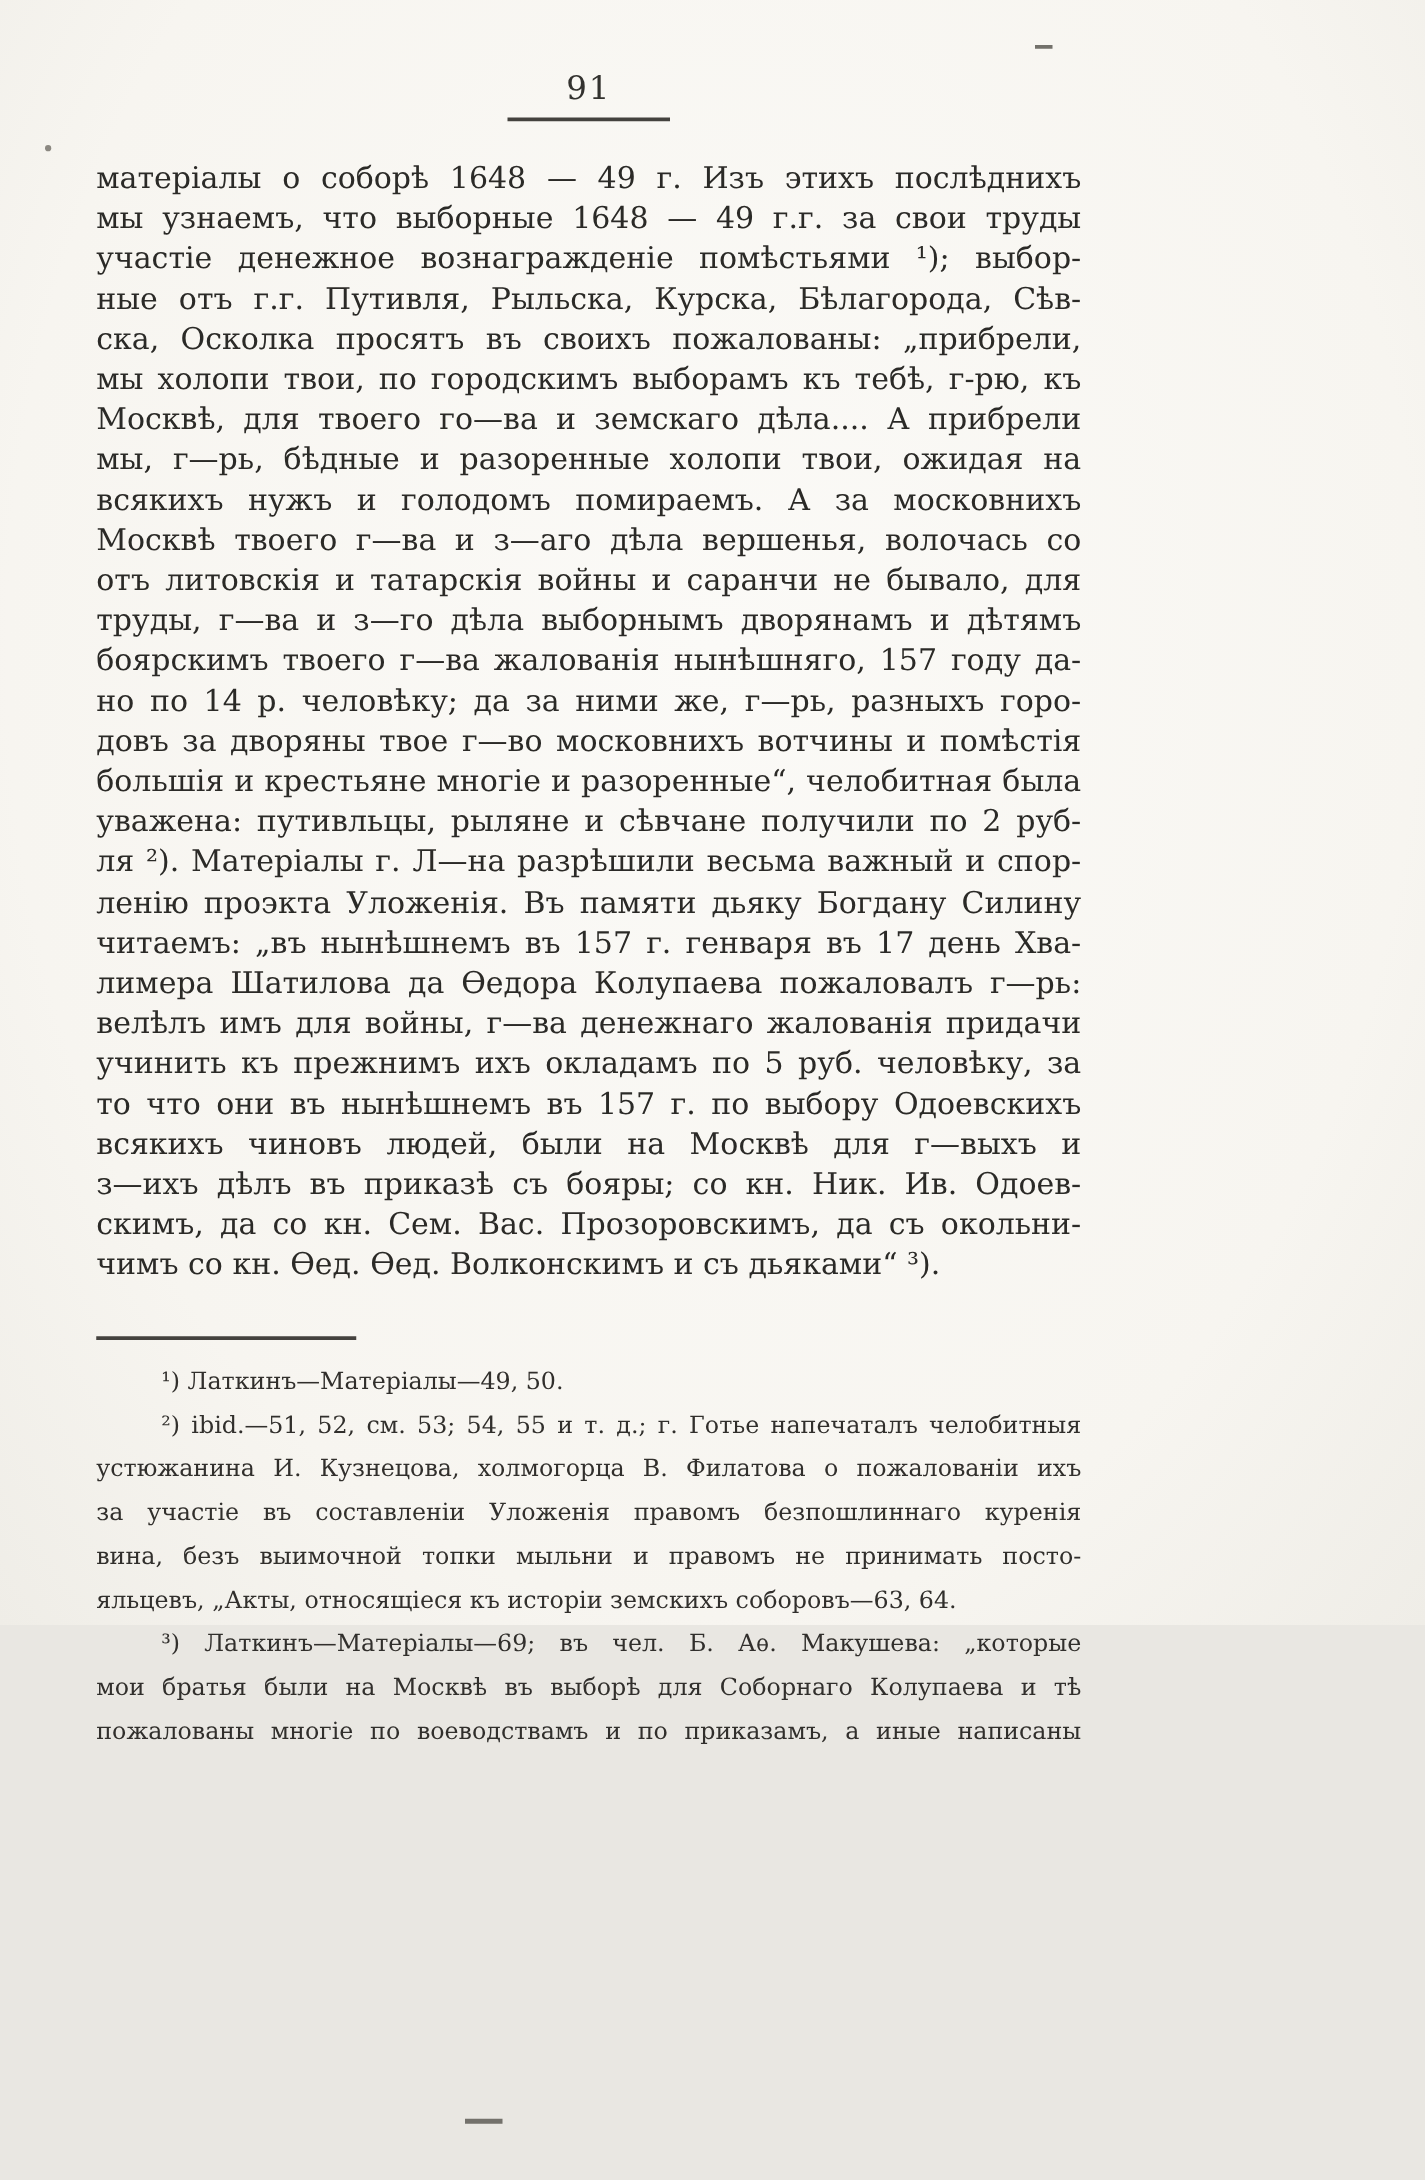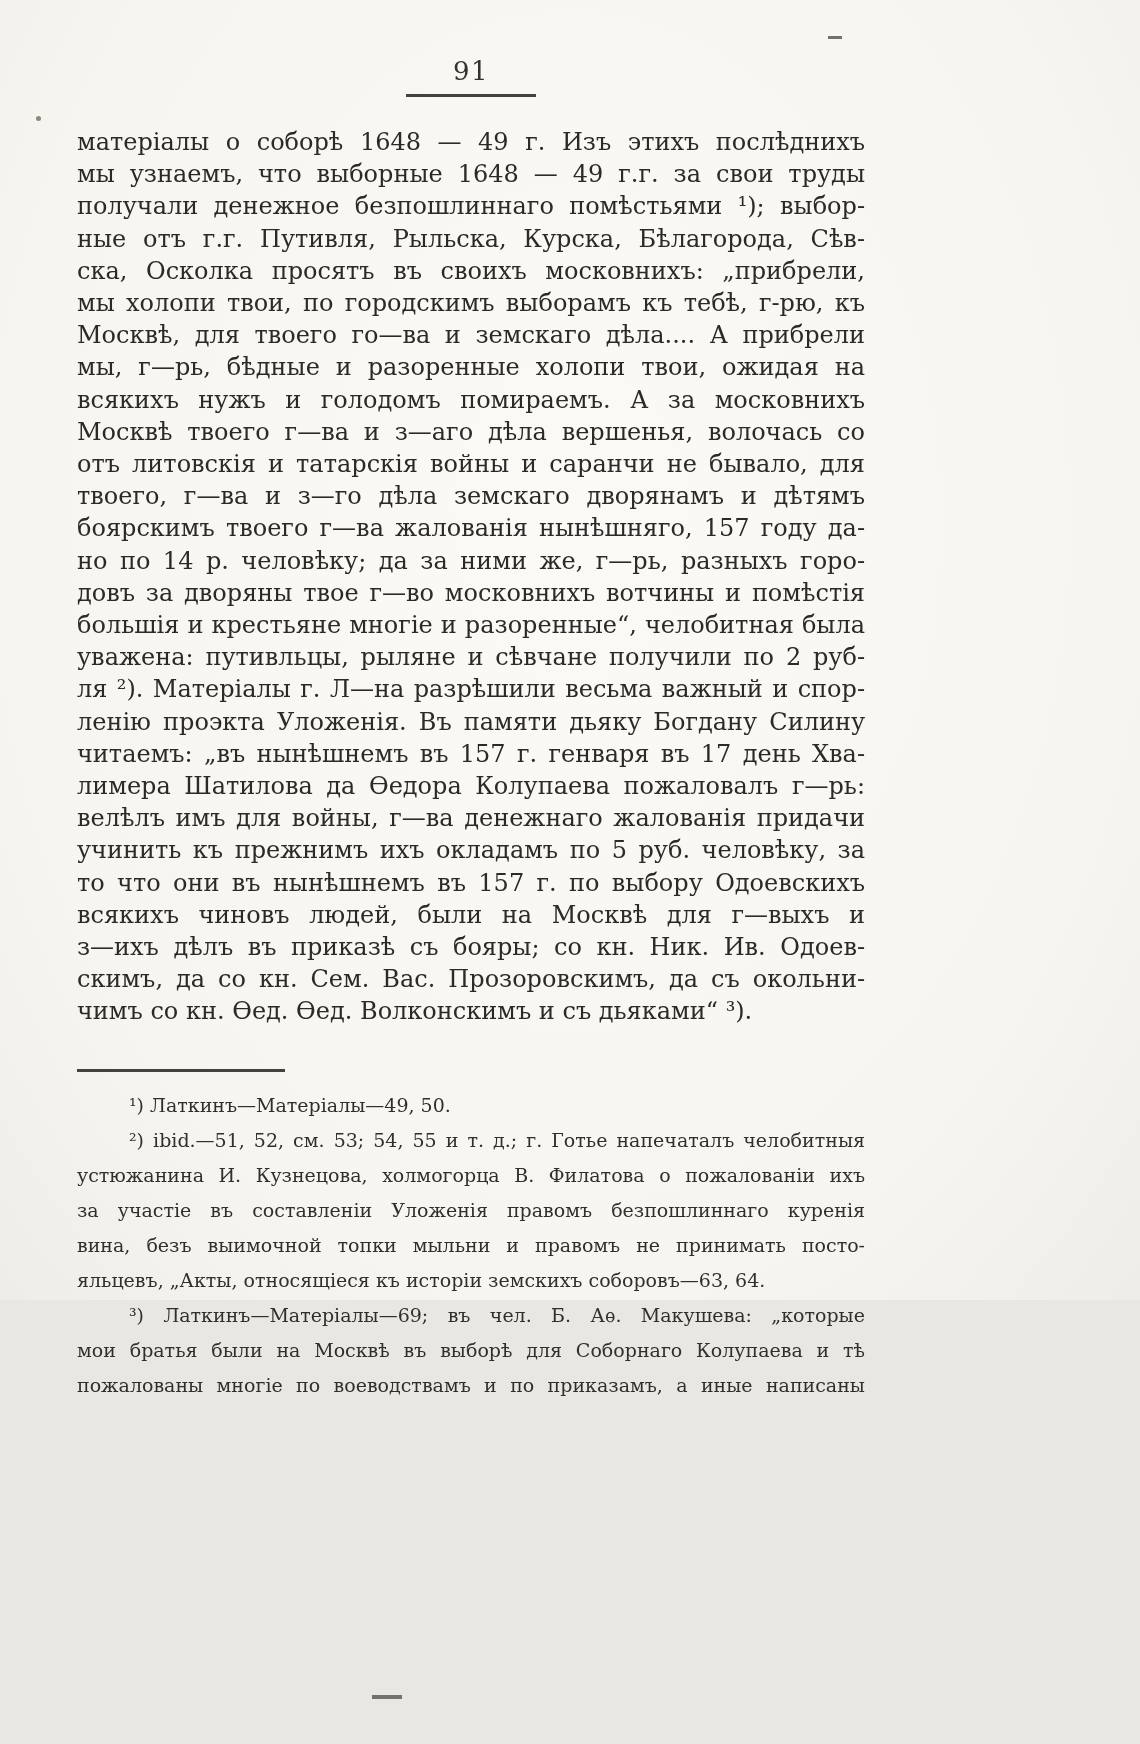--- a/index.html
+++ b/index.html
@@ -84,30 +84,30 @@
 
   <div class="content">
     <div class="pagehead">
       <span class="pagenum">91</span>
       <div class="pagenum-rule"></div>
     </div>
 
     <div class="body-text">
         <div class="line">матеріалы о соборѣ 1648 — 49 г. Изъ этихъ послѣднихъ</div>
         <div class="line">мы узнаемъ, что выборные 1648 — 49 г.г. за свои труды</div>
-        <div class="line">получали денежное безпошлиннаго помѣстьями ¹); выбор-</div>
+        <div class="line">участіе денежное вознагражденіе помѣстьями ¹); выбор-</div>
         <div class="line">ные отъ г.г. Путивля, Рыльска, Курска, Бѣлагорода, Сѣв-</div>
-        <div class="line">ска, Осколка просятъ въ своихъ московнихъ: „прибрели,</div>
+        <div class="line">ска, Осколка просятъ въ своихъ пожалованы: „прибрели,</div>
         <div class="line">мы холопи твои, по городскимъ выборамъ къ тебѣ, г-рю, къ</div>
         <div class="line">Москвѣ, для твоего го—ва и земскаго дѣла.... А прибрели</div>
         <div class="line">мы, г—рь, бѣдные и разоренные холопи твои, ожидая на</div>
         <div class="line">всякихъ нужъ и голодомъ помираемъ. А за московнихъ</div>
         <div class="line">Москвѣ твоего г—ва и з—аго дѣла вершенья, волочась со</div>
         <div class="line">отъ литовскія и татарскія войны и саранчи не бывало, для</div>
-        <div class="line">твоего, г—ва и з—го дѣла земскаго дворянамъ и дѣтямъ</div>
+        <div class="line">труды, г—ва и з—го дѣла выборнымъ дворянамъ и дѣтямъ</div>
         <div class="line">боярскимъ твоего г—ва жалованія нынѣшняго, 157 году да-</div>
         <div class="line">но по 14 р. человѣку; да за ними же, г—рь, разныхъ горо-</div>
         <div class="line">довъ за дворяны твое г—во московнихъ вотчины и помѣстія</div>
         <div class="line">большія и крестьяне многіе и разоренные“, челобитная была</div>
         <div class="line">уважена: путивльцы, рыляне и сѣвчане получили по 2 руб-</div>
         <div class="line">ля ²). Матеріалы г. Л—на разрѣшили весьма важный и спор-</div>
         <div class="line">ленію проэкта Уложенія. Въ памяти дьяку Богдану Силину</div>
         <div class="line">читаемъ: „въ нынѣшнемъ въ 157 г. генваря въ 17 день Хва-</div>
         <div class="line">лимера Шатилова да Ѳедора Колупаева пожаловалъ г—рь:</div>
         <div class="line">велѣлъ имъ для войны, г—ва денежнаго жалованія придачи</div>

